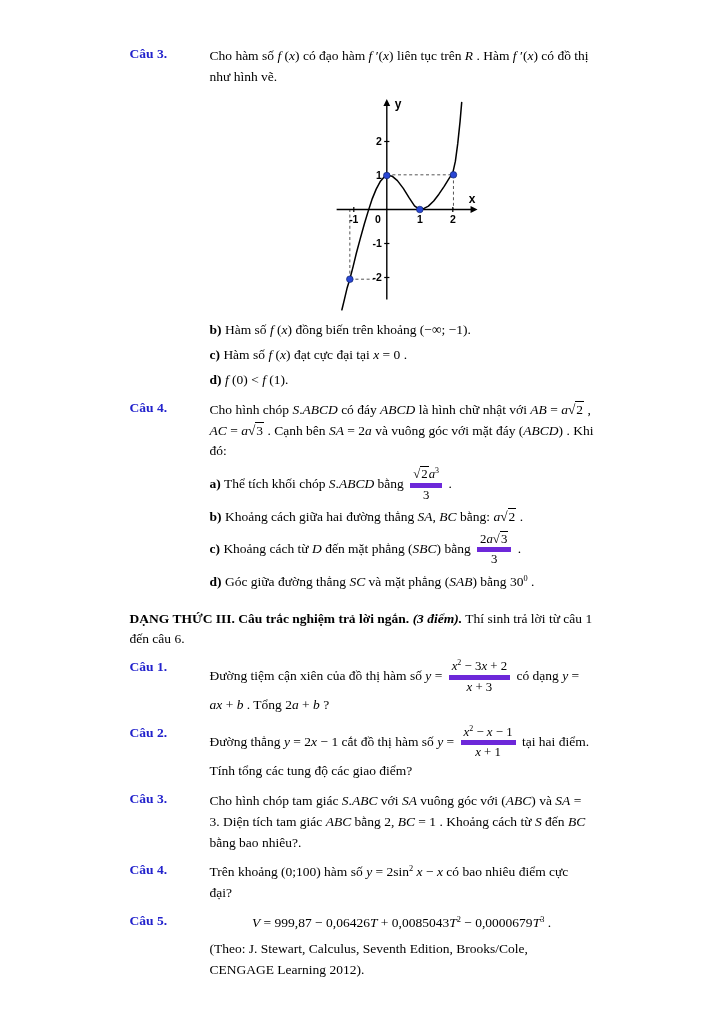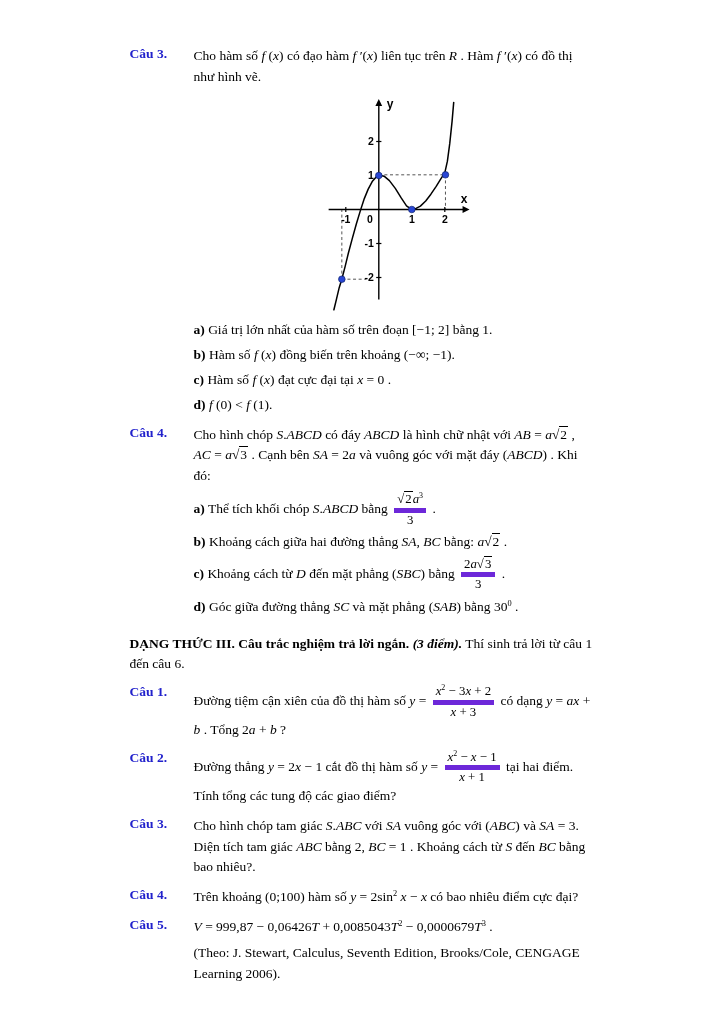--- a/index.html
+++ b/index.html
@@ -5,26 +5,26 @@
   *{box-sizing:border-box;}
   html,body{margin:0;padding:0;background:#ffffff;}
   .page{
     width:576px;min-height:1024px;margin:0 auto;position:relative;
     padding:46px 57px 18px 55px;
     font-family:"Liberation Serif","DejaVu Serif",serif;
     font-size:13.5px;color:#000;
   }
   .q{position:relative;margin-bottom:9px;}
   .qlabel{position:absolute;left:0;top:0;font-weight:bold;color:var(--accent,#2222cc);}
-  .qbody{margin-left:64px;}
+  .qbody{margin-left:80px;}
   p.line{margin:0 0 5px 0;line-height:1.55;}
   p.item{margin:0 0 4px 0;line-height:1.55;}
   .section{margin:16px 0 10px 0;line-height:1.5;}
   .chart-wrap{display:flex;justify-content:center;margin:4px 0 8px 0;}
-  .formula{text-align:left;margin:2px 0 5px 0;line-height:1.55;}
+  .formula{text-align:center;margin:2px 0 5px 0;line-height:1.55;}
   .frac{display:inline-block;vertical-align:middle;text-align:center;margin:0 3px;line-height:1.2;font-size:0.95em;}
   .frac .num{display:block;border-bottom:5px solid #6d28d9;padding:0 3px;}
   .frac .den{display:block;}
   .sqrt{white-space:nowrap;}
   .sqrt .rad{border-top:1px solid #000;padding:0 1px;}
   sup{font-size:0.62em;line-height:0;}
   svg text{font-family:"Liberation Sans","DejaVu Sans",sans-serif;}
 </style>
 </head>
 <body>
@@ -62,21 +62,20 @@
             <line x1="60.2" y1="184.5" x2="65.4" y2="184.5" stroke="#000" stroke-width="1.2"></line>
             <text x="57.800000000000004" y="188.3" text-anchor="end" font-size="10.5" font-weight="bold" fill="#000">-2</text>
             <text x="56.800000000000004" y="129.5" text-anchor="end" font-size="10.5" font-weight="bold" fill="#000">0</text>
             <path d="M17.9,216.8 L20.6,205.6 L23.2,194.7 L25.8,186.2 L29.1,173.6 L32.4,160.0 L36.4,145.1 L40.4,130.8 L44.3,117.9 L48.3,105.6 L52.2,96.1 L56.2,88.6 L60.2,83.9 L63.5,82.2 L68.1,83.2 L73.4,87.6 L79.3,95.4 L85.2,104.9 L90.5,112.8 L95.1,116.2 L99.1,115.8 L104.4,113.1 L109.7,108.0 L114.9,101.2 L120.2,93.4 L124.8,85.9 L128.8,79.8 L131.4,68.2 L133.8,50.2 L136.1,28.1 L137.7,9.4" fill="none" stroke="#000" stroke-width="1.5" stroke-linejoin="round" stroke-linecap="round"></path>
             <circle cx="25.84" cy="186.2" r="3.3" fill="#2946d4" stroke="#10256e" stroke-width="0.7"></circle>
             <circle cx="62.800000000000004" cy="82.5" r="3.3" fill="#2946d4" stroke="#10256e" stroke-width="0.7"></circle>
             <circle cx="95.8" cy="116.5" r="3.3" fill="#2946d4" stroke="#10256e" stroke-width="0.7"></circle>
             <circle cx="129.46" cy="81.82" r="3.3" fill="#2946d4" stroke="#10256e" stroke-width="0.7"></circle>
           </svg>
       </div>
-      <p class="item"><b>a)</b> Giá trị lớn nhất của hàm số trên đoạn [−1; 2] bằng 1.</p>
       <p class="item"><b>b)</b> Hàm số <i>f</i> (<i>x</i>) đồng biến trên khoảng (−∞; −1).</p>
       <p class="item"><b>c)</b> Hàm số <i>f</i> (<i>x</i>) đạt cực đại tại <i>x</i> = 0 .</p>
       <p class="item"><b>d)</b> <i>f</i> (0) &lt; <i>f</i> (1).</p>
     </div>
   </div>
 
   <div class="q">
     <span class="qlabel">Câu 4.</span>
     <div class="qbody">
       <p class="line">Cho hình chóp <i>S</i>.<i>ABCD</i> có đáy <i>ABCD</i> là hình chữ nhật với <i>AB</i> = <i>a</i><span class="sqrt">√<span class="rad">2</span></span> , <i>AC</i> = <i>a</i><span class="sqrt">√<span class="rad">3</span></span> . Cạnh bên <i>SA</i> = 2<i>a</i> và vuông góc với mặt đáy (<i>ABCD</i>) . Khi đó:</p>
@@ -114,17 +113,17 @@
     <span class="qlabel">Câu 4.</span>
     <div class="qbody">
       <p class="line">Trên khoảng (0;100) hàm số <i>y</i> = 2sin<sup>2</sup> <i>x</i> − <i>x</i> có bao nhiêu điểm cực đại?</p>
     </div>
   </div>
 
   <div class="q">
     <span class="qlabel">Câu 5.</span>
     <div class="qbody">
       <p class="formula"><i>V</i> = 999,87 − 0,06426<i>T</i> + 0,0085043<i>T</i><sup>2</sup> − 0,0000679<i>T</i><sup>3</sup> .</p>
-      <p class="line">(Theo: J. Stewart, Calculus, Seventh Edition, Brooks/Cole, CENGAGE Learning 2006).</p>
+      <p class="line">(Theo: J. Stewart, Calculus, Seventh Edition, Brooks/Cole, CENGAGE Learning 2012).</p>
     </div>
   </div>
 
 </div>
 
 </body></html>

